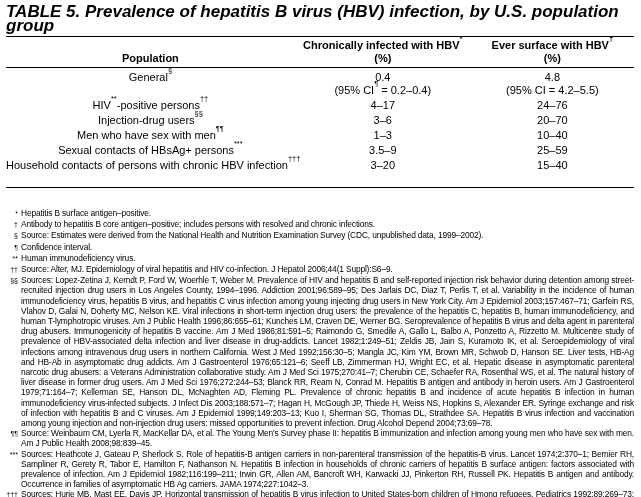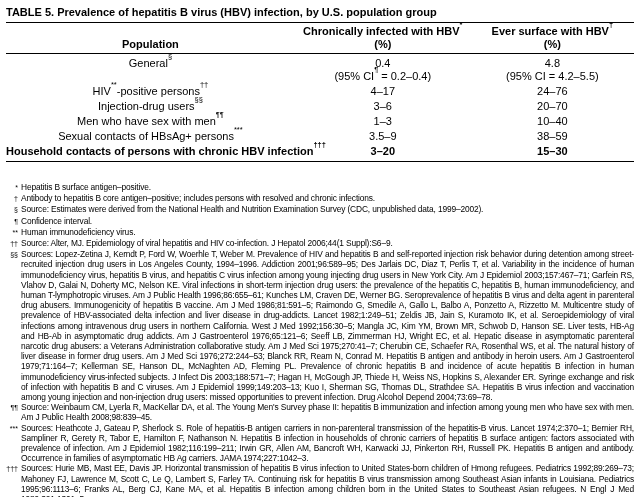--- a/index.html
+++ b/index.html
@@ -1,28 +1,28 @@
 <!DOCTYPE html>
 <html><head>
 <meta charset="utf-8">
 <style>
   *{box-sizing:border-box;margin:0;padding:0;}
   html,body{background:#fff;}
   body{width:641px;height:497px;font-family:"Liberation Sans","DejaVu Sans",sans-serif;color:#000;overflow:hidden;}
   .page{padding:5px 7px 0 6px;}
-  .title{font-size:11px;font-weight:bold;line-height:14px;margin-bottom:3px;}
+  .title{font-size:17px;font-weight:bold;line-height:14px;margin-bottom:3px;font-style:italic;}
   table.tbl{width:100%;border-collapse:collapse;table-layout:fixed;border-top:1px solid #000;border-bottom:1px solid #000;}
   .tbl th,.tbl td{font-size:11px;line-height:13px;font-weight:normal;text-align:center;padding:0;}
   .tbl thead th{font-weight:bold;white-space:nowrap;vertical-align:bottom;margin-top:28px;}
   .tbl thead tr:first-child th{padding-top:2px;}
   .tbl thead tr:last-child th{border-bottom:1px solid #000;padding-bottom:2px;}
   .tbl td.val,.tbl th.val{text-align:center;}
   .tbl tbody td{padding-top:2px;vertical-align:top;}
   .tbl tbody tr:first-child td{padding-top:3px;}
-  .tbl tbody tr:last-child td{padding-bottom:3px;font-weight:bold;}
+  .tbl tbody tr:last-child td{padding-bottom:15px;}
   .tbl td.pop{white-space:nowrap;}
   sup{font-size:7.5px;line-height:0;position:relative;top:-3.5px;}
   .footnotes{margin-top:20px;}
   .fn{display:flex;align-items:flex-start;}
   .fn-marker{flex:0 0 15px;min-width:15px;text-align:right;padding-right:3px;font-size:7px;line-height:10.2px;padding-top:1px;}
   .fn-text{flex:1;font-size:8.4px;line-height:10.2px;text-align:justify;letter-spacing:-0.15px;}
 </style>
 </head>
 <body>
 
@@ -71,26 +71,26 @@
         <td class="val">20–70</td>
       </tr>
       <tr>
         <td class="pop"><span>Men who have sex with men</span><sup>¶¶</sup></td>
         <td class="val">1–3</td>
         <td class="val">10–40</td>
       </tr>
       <tr>
         <td class="pop"><span>Sexual contacts of HBsAg+ persons</span><sup>***</sup></td>
         <td class="val">3.5–9</td>
-        <td class="val">38–59</td>
+        <td class="val">25–59</td>
       </tr>
       <tr>
         <td class="pop"><span>Household contacts of persons with chronic HBV infection</span><sup>†††</sup></td>
         <td class="val">3–20</td>
-        <td class="val">15–30</td>
+        <td class="val">15–40</td>
       </tr>
     </tbody>
   </table>
 
   <div class="footnotes">
     <div class="fn">
       <span class="fn-marker">*</span>
       <span class="fn-text">Hepatitis B surface antigen–positive.</span>
     </div>
     <div class="fn">

